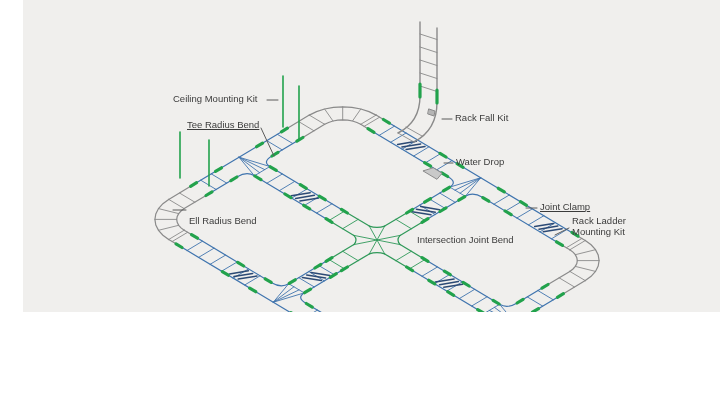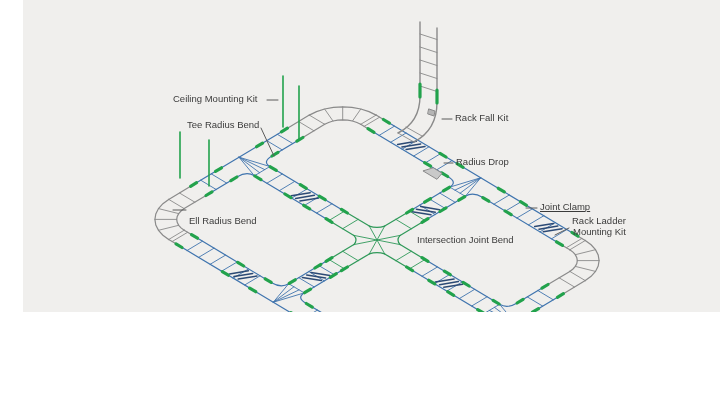--- a/index.html
+++ b/index.html
@@ -309,23 +309,23 @@
       <line x1="244.0" y1="100.0" x2="255.0" y2="100.0" stroke="#5a5a5a" stroke-width="1" stroke-linecap="round"></line>
       <line x1="238.0" y1="128.0" x2="251.0" y2="156.0" stroke="#5a5a5a" stroke-width="1" stroke-linecap="round"></line>
       <line x1="150.0" y1="210.0" x2="163.0" y2="210.0" stroke="#5a5a5a" stroke-width="1" stroke-linecap="round"></line>
       <line x1="419.0" y1="119.0" x2="429.0" y2="119.0" stroke="#5a5a5a" stroke-width="1" stroke-linecap="round"></line>
       <line x1="421.0" y1="163.0" x2="430.0" y2="163.0" stroke="#5a5a5a" stroke-width="1" stroke-linecap="round"></line>
       <line x1="503.0" y1="208.0" x2="514.0" y2="208.0" stroke="#5a5a5a" stroke-width="1" stroke-linecap="round"></line>
       <line x1="546.0" y1="228.0" x2="532.0" y2="235.0" stroke="#5a5a5a" stroke-width="1" stroke-linecap="round"></line>
     </svg>
 
   <div class="lbl" style="left: 150px; top: 94px; color: rgb(59, 59, 59);">Ceiling Mounting Kit</div>
-  <div class="lbl" style="left: 164px; top: 120px; color: rgb(59, 59, 59);">Tee Radius Bend</div>
+  <div class="lbl" style="left: 164px; top: 120px; color: rgb(59, 59, 59); text-decoration: underline;">Tee Radius Bend</div>
   <div class="lbl" style="left: 166px; top: 216px; color: rgb(59, 59, 59);">Ell Radius Bend</div>
   <div class="lbl" style="left: 432px; top: 113px; color: rgb(59, 59, 59);">Rack Fall Kit</div>
-  <div class="lbl" style="left: 433px; top: 157px; color: rgb(59, 59, 59);">Radius Drop</div>
+  <div class="lbl" style="left: 433px; top: 157px; color: rgb(59, 59, 59);">Water Drop</div>
   <div class="lbl" style="left: 517px; top: 202px; color: rgb(59, 59, 59); text-decoration: underline;">Joint Clamp</div>
-  <div class="lbl" style="left: 549px; top: 216px; color: rgb(59, 59, 59); text-align: right;">
+  <div class="lbl" style="left: 549px; top: 216px; color: rgb(59, 59, 59);">
     <div>Rack Ladder</div>
     <div>Mounting Kit</div>
   </div>
   <div class="lbl" style="left: 394px; top: 235px; color: rgb(59, 59, 59);">Intersection Joint Bend</div>
 </div>
 
 </body></html>

